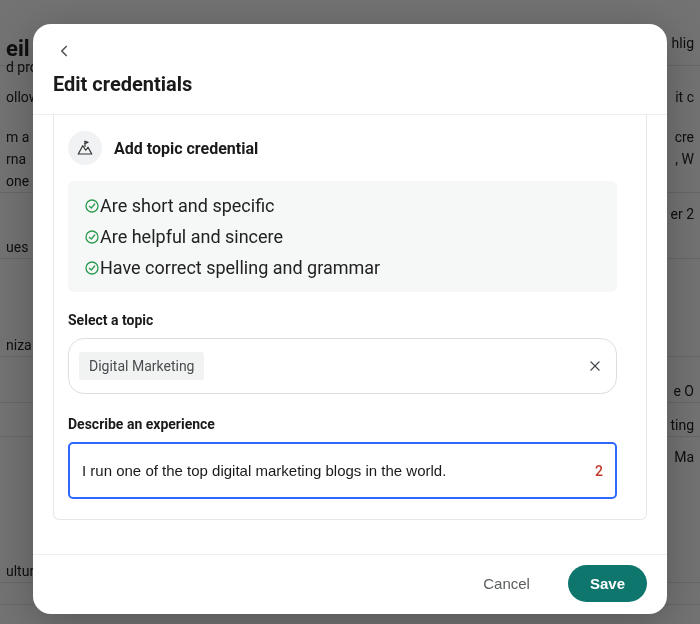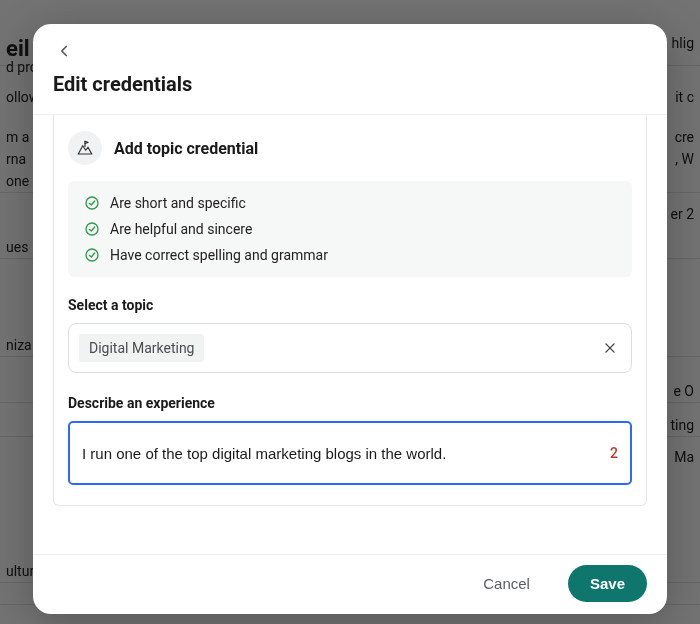--- a/index.html
+++ b/index.html
@@ -45,21 +45,21 @@
   .modal-subtitle { font-size: 15px; color: #6b6f73; }
   .modal-body {
     flex: 1;
     padding: 0 20px;
     overflow: auto;
   }
   .inner-card {
     border: 1px solid #e6e7e8;
     border-top: none;
     border-radius: 0 0 6px 6px;
-    padding: 14px 14px 20px 14px;
+    padding: 14px 29px 20px 14px;
     margin-bottom: 8px;
   }
   .add-row {
     display: flex; align-items: center; gap: 12px;
     margin-bottom: 16px;
     padding-top: 2px;
   }
   .icon-circle {
     width: 34px; height: 34px; border-radius: 50%;
     background: #f1f2f3;
@@ -67,28 +67,28 @@
     color: #333;
   }
   .add-title { font-size: 16px; font-weight: 700; color: #1a1a1a; }
   .tips {
     background: #f6f7f7;
     border-radius: 6px;
     padding: 14px 16px 14px 16px;
     margin-bottom: 20px;
   }
   .tips-title { font-size: 14px; font-weight: 700; color: #222; margin-bottom: 10px; }
-  .tip-row { display: flex; align-items: center; gap: 10px; margin-bottom: 10px; font-size: 14px; color: #222;}
+  .tip-row { display: flex; align-items: center; margin-bottom: 10px; font-size: 18px; color: #222;}
   .tip-row:last-child { margin-bottom: 0; }
   .check-ico { width: 16px; height: 16px; flex: 0 0 16px; color: #2e9b4f; }
   .field-label { font-size: 14px; font-weight: 700; color: #1a1a1a; margin-bottom: 10px; }
   .select-box {
     border: 1px solid #dcdfe2;
-    border-radius: 8px;
-    height: 50px;
+    border-radius: 16px;
+    height: 56px;
     display: flex; align-items: center;
     padding: 0 10px;
     gap: 8px;
     margin-bottom: 22px;
     position: relative;
   }
   .topic-chip {
     background: #f1f2f2;
     border-radius: 3px;
     padding: 6px 10px;
@@ -96,21 +96,21 @@
     color: #4a4d50;
   }
   .clear-x {
     position: absolute; right: 12px; top: 50%; transform: translateY(-50%);
     width: 18px; height: 18px; color: #3a3d40; cursor: pointer;
     display:flex; align-items:center; justify-content:center;
   }
   .exp-box {
     border: 2px solid #2e69ff;
     border-radius: 5px;
-    height: 64px;
+    height: 57px;
     display: flex; align-items: center;
     padding: 0 12px;
     position: relative;
   }
   .exp-input {
     flex: 1;
     border: none; outline: none;
     font-size: 15px;
     color: #1a1a1a;
     background: transparent;

